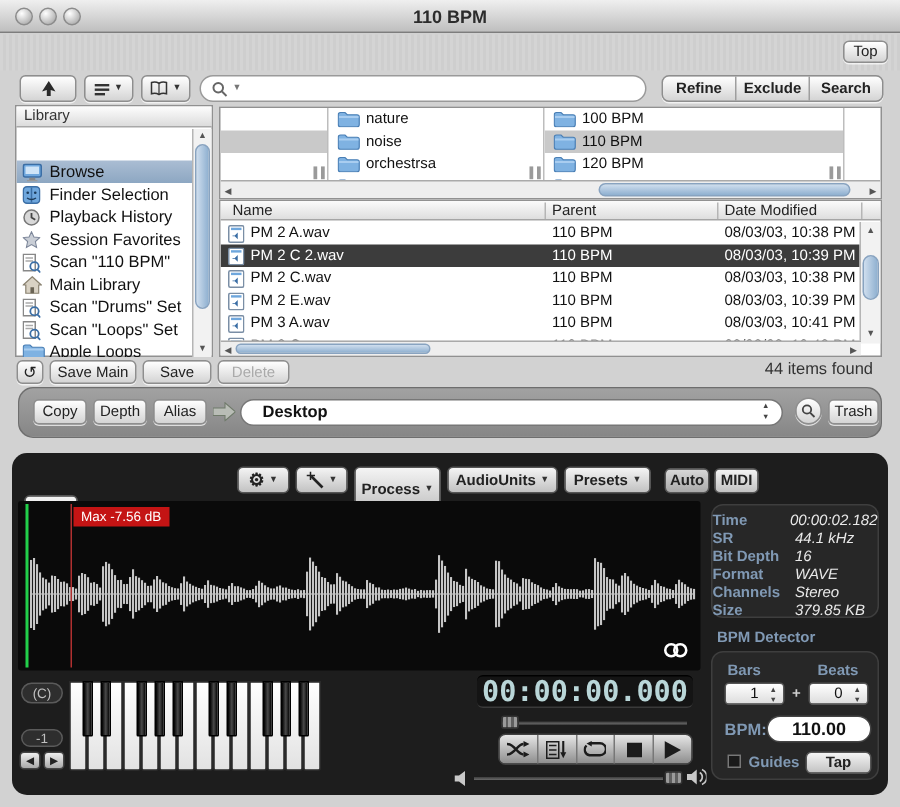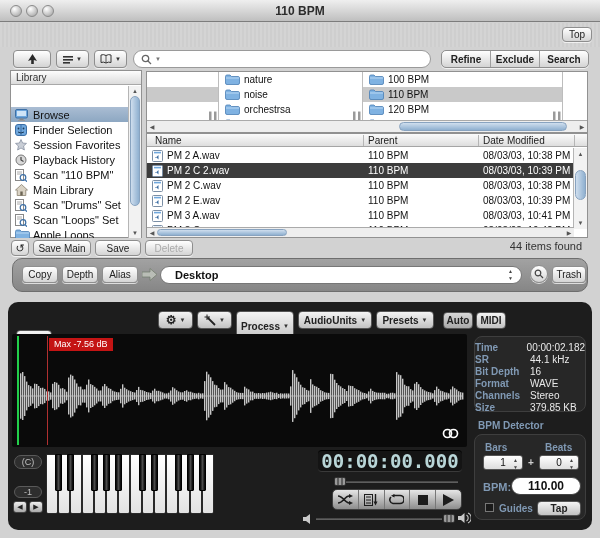--- a/index.html
+++ b/index.html
@@ -103,21 +103,21 @@
   #wavebox { left:12px; top:334px; width:455px; height:113px; background:#0a0a0a; border-radius:2px; }
   #playhead { left:5px; top:2px; width:2px; height:109px; background:#22cf4a; position:absolute; }
   #maxline { left:35px; top:2px; width:1px; height:109px; background:#b03030; position:absolute; }
   #maxlabel { left:37px; top:4px; position:absolute; background:#c41414; color:#fff;
     font-size:9px; padding:1px 5px 2px 5px; white-space:nowrap; }
   #stereo-eye { position:absolute; right:8px; bottom:8px; }
 
   .infobox { background:#272727; border:1px solid #3e3e3e; border-radius:8px; }
   .inf-row { display:flex; font-size:10px; line-height:12px; }
   .inf-lb { width:50px; color:#8099b4; font-weight:bold; }
-  .inf-val { margin-left:5px; color:#e9e9e9; }
+  .inf-val { margin-left:5px; color:#e9e9e9;font-style:italic; }
   #bpm-title { left:478px; top:420px; font-size:10px; font-weight:bold; color:#8099b4; }
   .mini-lb { font-size:10px; font-weight:bold; color:#8099b4; position:absolute; }
   .stepfield { position:absolute; height:15px; background:linear-gradient(#fff,#ddd);
     border:1px solid #555; border-radius:3px; font-size:10px; color:#111; display:flex;
     align-items:center; justify-content:center; }
   #bpm-field { position:absolute; background:#fff; border:1px solid #444; border-radius:9px;
     font-size:12px; font-weight:bold; color:#111; display:flex; align-items:center; justify-content:center; }
   #guides-box { position:absolute; width:9px; height:9px; background:#1a1a1a; border:1px solid #777; }
 
   #timedisp { left:318px; top:450px; width:144px; height:22px; background:#141414;
@@ -214,33 +214,33 @@
             <circle cx="3.5" cy="4.5" r="0.9" fill="#1d3c5c"></circle>
             <circle cx="8.5" cy="4.5" r="0.9" fill="#1d3c5c"></circle>
             <path d="M3 8 Q6 10 9 8" fill="none" stroke="#1d3c5c"></path>
           </svg>
         </span>
         <span class="sb-lb">Finder Selection</span>
       </div>
       <div class="sb-row">
         <span class="sb-ic">
           <svg width="12" height="12" viewBox="0 0 12 12">
-            <path d="M6 0.5 L7.6 4 L11.5 4.4 L8.6 7 L9.4 11 L6 9 L2.6 11 L3.4 7 L0.5 4.4 L4.4 4 Z" fill="#c9ced6" stroke="#7c8699" stroke-width="0.7"></path>
-          </svg>
-        </span>
-        <span class="sb-lb">Session Favorites</span>
-      </div>
-      <div class="sb-row">
-        <span class="sb-ic">
-          <svg width="12" height="12" viewBox="0 0 12 12">
             <circle cx="6" cy="6" r="5" fill="#d8d8d8" stroke="#777"></circle>
             <path d="M6 3 L6 6 L8.5 7.5" fill="none" stroke="#444" stroke-width="1.2"></path>
           </svg>
         </span>
         <span class="sb-lb">Playback History</span>
+      </div>
+      <div class="sb-row">
+        <span class="sb-ic">
+          <svg width="12" height="12" viewBox="0 0 12 12">
+            <path d="M6 0.5 L7.6 4 L11.5 4.4 L8.6 7 L9.4 11 L6 9 L2.6 11 L3.4 7 L0.5 4.4 L4.4 4 Z" fill="#c9ced6" stroke="#7c8699" stroke-width="0.7"></path>
+          </svg>
+        </span>
+        <span class="sb-lb">Session Favorites</span>
       </div>
       <div class="sb-row">
         <span class="sb-ic">
           <svg width="12" height="13" viewBox="0 0 12 13">
             <rect x="0.5" y="0.5" width="8" height="11" fill="#fff" stroke="#888"></rect>
             <line x1="2" y1="3" x2="7" y2="3" stroke="#aaa"></line>
             <line x1="2" y1="5" x2="7" y2="5" stroke="#aaa"></line>
             <circle cx="8" cy="8.5" r="2.8" fill="none" stroke="#3b6ea5" stroke-width="1.2"></circle>
             <line x1="10" y1="10.7" x2="12" y2="12.7" stroke="#3b6ea5" stroke-width="1.2"></line>
           </svg>

